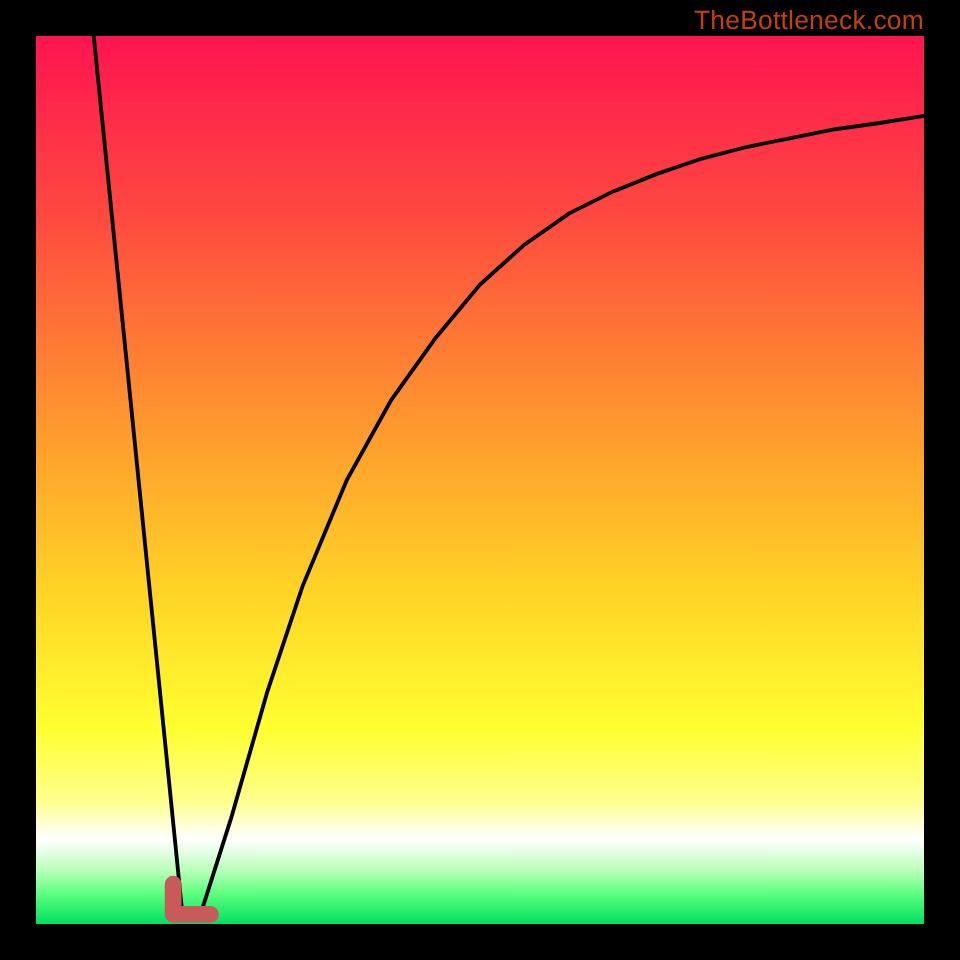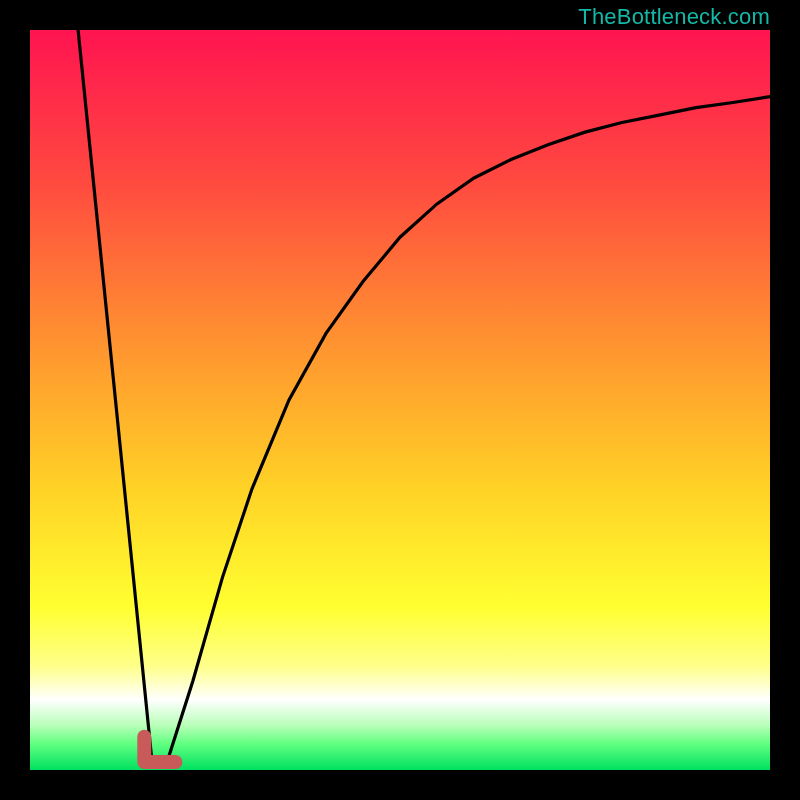--- a/index.html
+++ b/index.html
@@ -26,21 +26,21 @@
     height: 740px;
   }
   .gradient-bg {
     position: absolute;
     inset: 0;
   }
   .watermark {
     position: absolute;
     top: 4px;
     right: 30px;
-    color: #14b8a6;
+    color: #c2410c;
     font-size: 22px;
     font-weight: 500;
     letter-spacing: 0.2px;
   }
   .curve-svg {
     position: absolute;
     inset: 0;
     width: 100%;
     height: 100%;
   }

